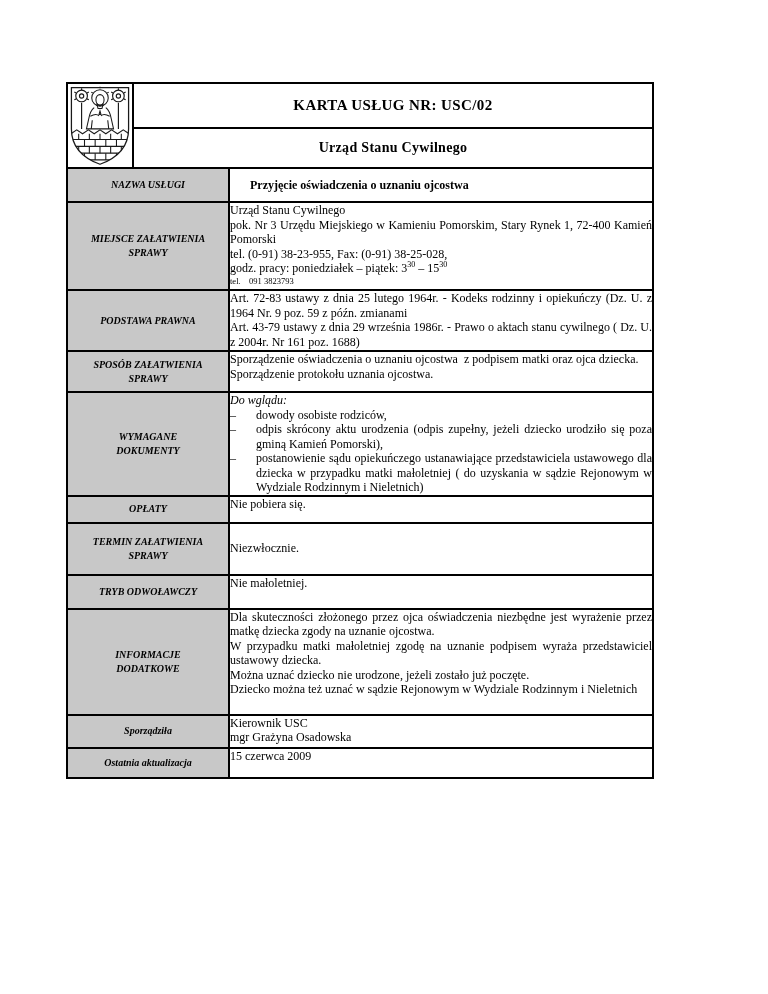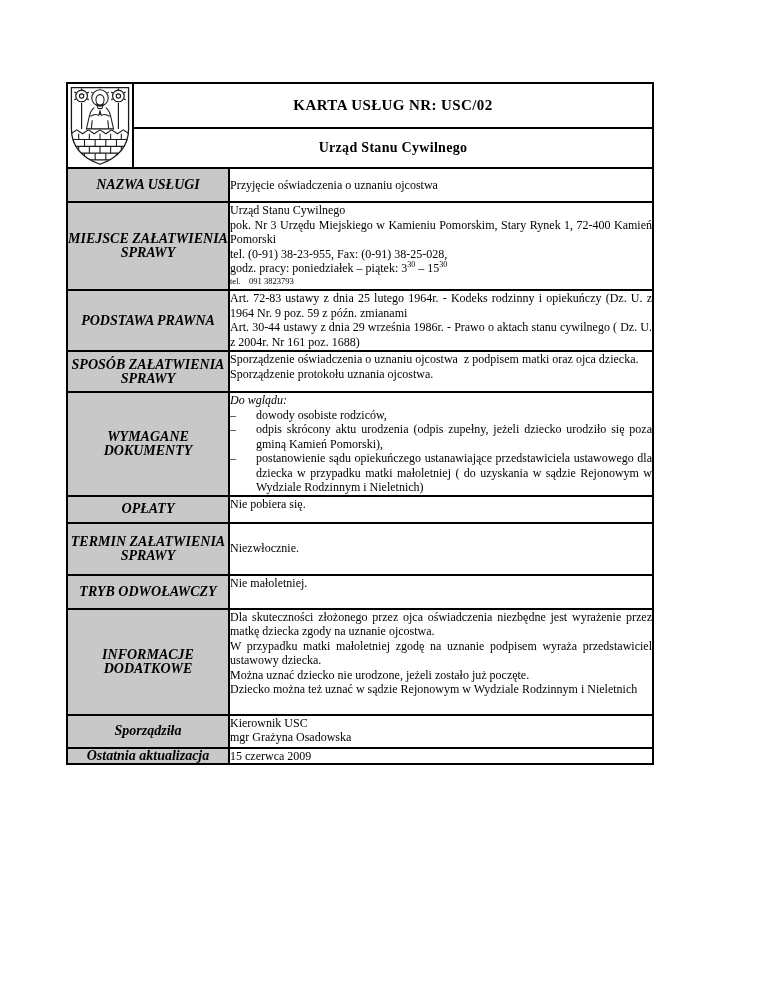--- a/index.html
+++ b/index.html
@@ -40,35 +40,35 @@
     background:#ffffff;
   }
   .hdr-title{font-size:15px;letter-spacing:.4px;}
   .hdr-subtitle{font-size:14px;letter-spacing:.3px;}
   .label-cell{
     background:var(--label-bg);
     text-align:center;
     vertical-align:middle;
     font-weight:bold;
     font-style:italic;
-    font-size:14px;
+    font-size:10px;
     line-height:14px;
     padding:2px 3px;
   }
   .content-cell{
     background:#ffffff;
     vertical-align:top;
     font-size:12px;
     line-height:14.5px;
     padding:1px 5px 2px 6px;
   }
   .content-cell.vmid{vertical-align:middle;}
   .content-cell p{margin:0;white-space:pre-wrap;}
   .just{text-align:justify;}
-  .bold{font-weight:normal;}
+  .bold{font-weight:bold;padding-left:20px;}
   .italic{font-style:italic;}
   sup.hrs{font-size:8px;line-height:0;vertical-align:super;font-family:Liberation Serif, serif;}
   .tel-small{font-size:8.5px;line-height:10px;white-space:pre;display:block;}
   .doc-item{display:flex;}
   .doc-item .dash{width:14px;flex:0 0 14px;}
   .doc-item .gap{width:12px;flex:0 0 12px;}
   .doc-item .txt{flex:1;text-align:justify;white-space:pre-wrap;}
   svg.crest{display:block;margin:1px auto 0 auto;}
 </style>
 </head>
@@ -173,21 +173,21 @@
           <p>tel. (0-91) 38-23-955, Fax: (0-91) 38-25-028,</p>
           <p><span>godz. pracy: poniedziałek – piątek: 3</span><sup class="hrs">30</sup><span> – 15</span><sup class="hrs">30</sup></p>
           <span class="tel-small">tel.    091 3823793</span>
         </td>
       </tr>
 
       <tr style="height:61px">
         <td colspan="2" class="label-cell">PODSTAWA PRAWNA</td>
         <td class="content-cell">
           <p class="just">Art. 72-83 ustawy z dnia 25 lutego 1964r. - Kodeks rodzinny i opiekuńczy (Dz. U. z 1964 Nr. 9 poz. 59 z późn. zmianami</p>
-          <p class="just">Art. 30-44 ustawy z dnia 29 września 1986r. - Prawo o aktach stanu cywilnego ( Dz. U. z 2004r. Nr 161 poz. 1688)</p>
+          <p class="just">Art. 43-79 ustawy z dnia 29 września 1986r. - Prawo o aktach stanu cywilnego ( Dz. U. z 2004r. Nr 161 poz. 1688)</p>
         </td>
       </tr>
 
       <tr style="height:41px">
         <td colspan="2" class="label-cell">
           <div>SPOSÓB ZAŁATWIENIA</div>
           <div>SPRAWY</div>
         </td>
         <td class="content-cell">
           <p class="just">Sporządzenie oświadczenia o uznaniu ojcostwa  z podpisem matki oraz ojca dziecka.</p>
@@ -258,21 +258,21 @@
       </tr>
 
       <tr style="height:33px">
         <td colspan="2" class="label-cell">Sporządziła</td>
         <td class="content-cell">
           <p>Kierownik USC</p>
           <p>mgr Grażyna Osadowska</p>
         </td>
       </tr>
 
-      <tr style="height:16px">
+      <tr style="height:30px">
         <td colspan="2" class="label-cell">Ostatnia aktualizacja</td>
         <td class="content-cell">
           <p>15 czerwca 2009</p>
         </td>
       </tr>
 
     </tbody>
       </table>
   </div>
 </div>

